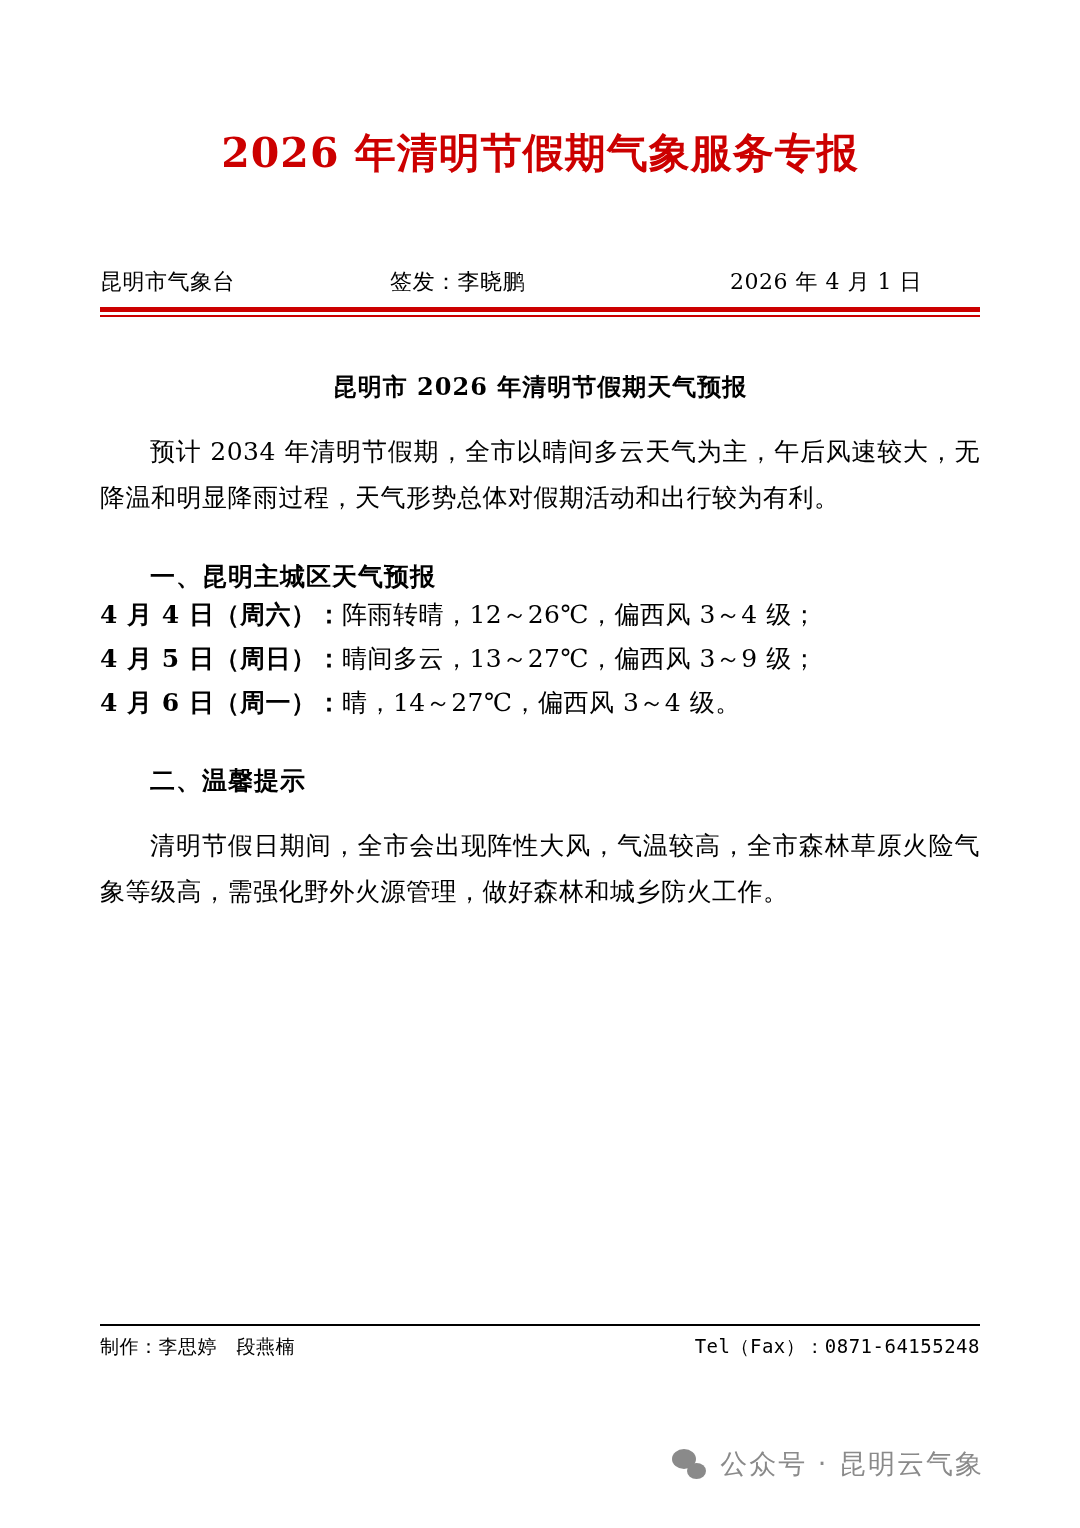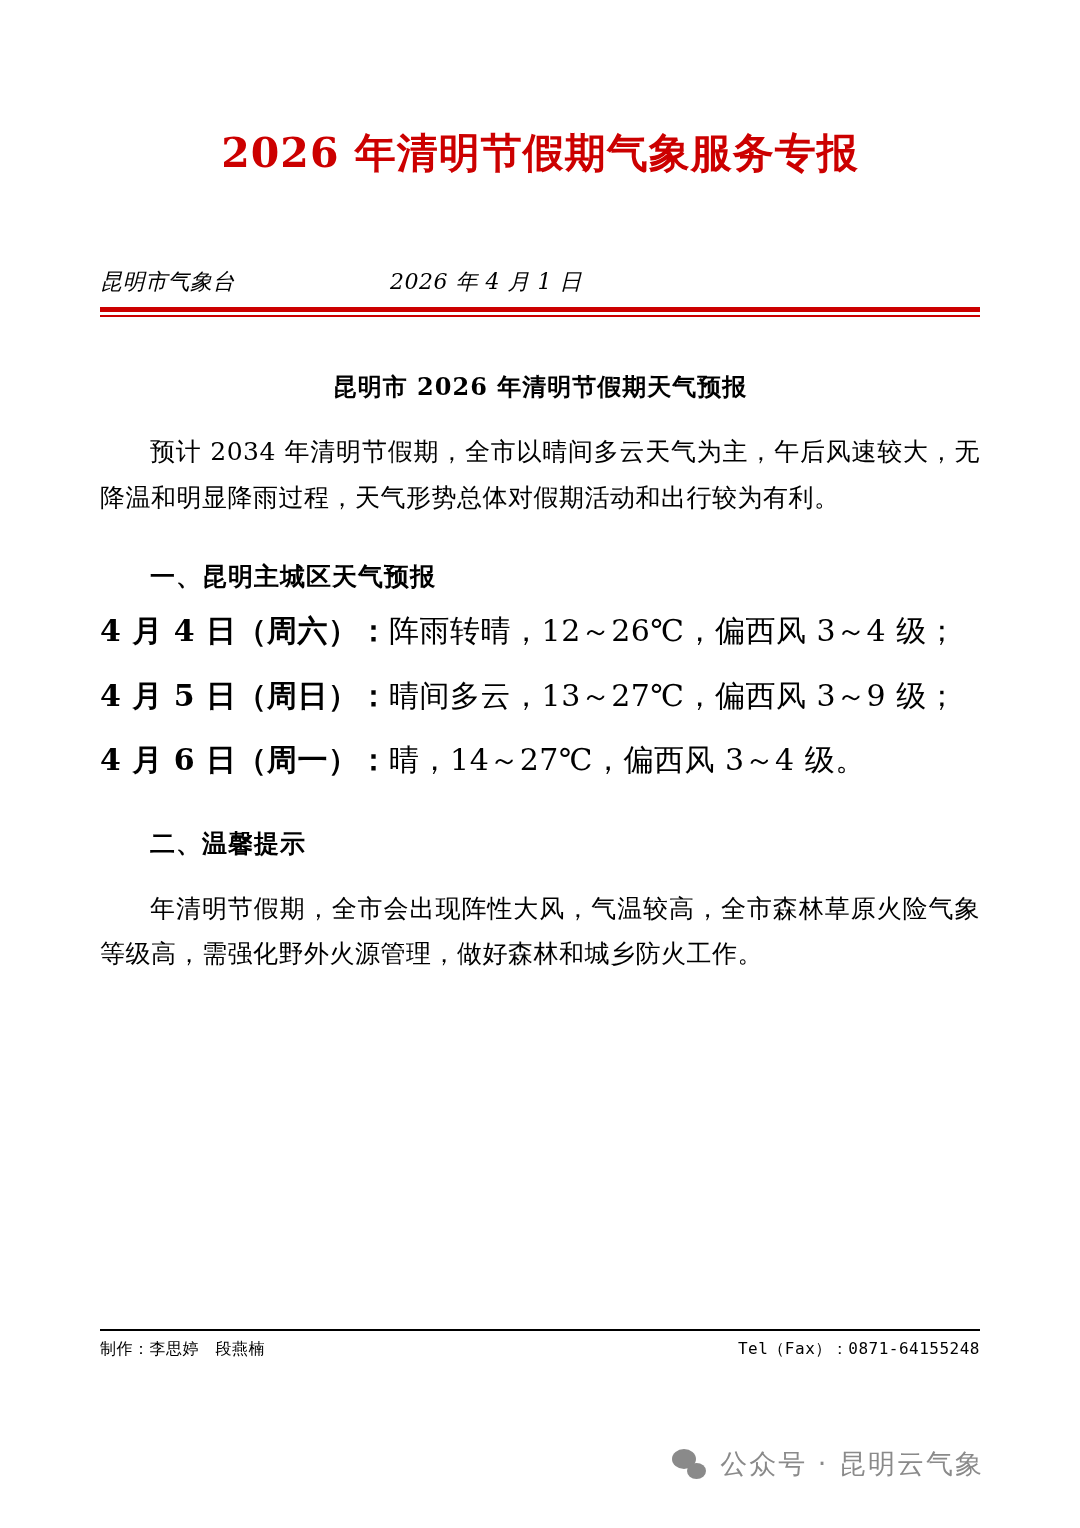--- a/index.html
+++ b/index.html
@@ -35,21 +35,20 @@
     letter-spacing: 1px;
     font-family: "DejaVu Serif", "Liberation Serif", serif;
   }
 
   .meta-row {
     margin: 50px 100px 0 100px;
     display: flex;
     align-items: baseline;
     font-size: 22px;
     letter-spacing: 0.5px;
-    font-style: italic;
   }
   .meta-issuer { width: 290px; }
   .meta-signer { flex: 1; }
   .meta-date   { width: 250px; text-align: left; margin-top: 36px; }
 
   .rule-wrap {
     margin: 10px 100px 0 100px;
   }
   .rule-thick {
     height: 5px;
@@ -81,23 +80,23 @@
     letter-spacing: 0.5px;
   }
   h3.heading {
     font-size: 25px;
     font-weight: bold;
     margin: 40px 0 0 0;
     text-indent: 2em;
     letter-spacing: 1px;
   }
   .forecast-line {
-    font-size: 30px;
+    font-size: 25px;
     line-height: 1.75;
-    margin-top: 12px;
+    margin-top: 0;
     letter-spacing: 0.5px;
   }
   .forecast-line .day {
     font-weight: bold;
   }
 
   
   .footer {
     position: absolute;
     left: 100px;
@@ -105,21 +104,21 @@
     bottom: 168px;
   }
   .footer-rule {
     height: 2px;
     background: #000000;
     margin-bottom: 8px;
   }
   .footer-row {
     display: flex;
     justify-content: space-between;
-    font-size: 16px;
+    font-size: 19px;
     font-family: "DejaVu Sans Mono", "Liberation Mono", monospace;
     letter-spacing: 0.5px;
   }
 
   
   .account-bar {
     position: absolute;
     right: 96px;
     bottom: 46px;
     display: flex;
@@ -153,20 +152,21 @@
 </head>
 <body>
 
 <div class="page">
 
   <div class="masthead">
     <div class="doc-title">2026 年清明节假期气象服务专报</div>
 
     <div class="meta-row">
       <div class="meta-issuer">昆明市气象台</div>
+      <div class="meta-signer">签发：李晓鹏</div>
       <div class="meta-date">2026 年 4 月 1 日</div>
     </div>
 
     <div class="rule-wrap">
       <div class="rule-thick"></div>
       <div class="rule-thin"></div>
     </div>
   </div>
 
   <div class="content">
@@ -182,21 +182,21 @@
     </div>
     <div class="forecast-line">
       <span class="day">4 月 5 日（周日）：</span><span class="desc">晴间多云，13～27℃，偏西风 3～9 级；</span>
     </div>
     <div class="forecast-line">
       <span class="day">4 月 6 日（周一）：</span><span class="desc">晴，14～27℃，偏西风 3～4 级。</span>
     </div>
 
     <h3 class="heading">二、温馨提示</h3>
 
-    <p class="para">年清明节假期，全市会出现阵性大风，气温较高，全市森林草原火险气象等级高，需强化野外火源管理，做好森林和城乡防火工作。</p>
+    <p class="para">清明节假日期间，全市会出现阵性大风，气温较高，全市森林草原火险气象等级高，需强化野外火源管理，做好森林和城乡防火工作。</p>
 
   </div>
 
   <div class="footer">
     <div class="footer-rule"></div>
     <div class="footer-row">
       <div class="footer-left">
         <span>制作：</span><span>李思婷　段燕楠</span>
       </div>
       <div class="footer-right">Tel（Fax）：0871-64155248</div>

